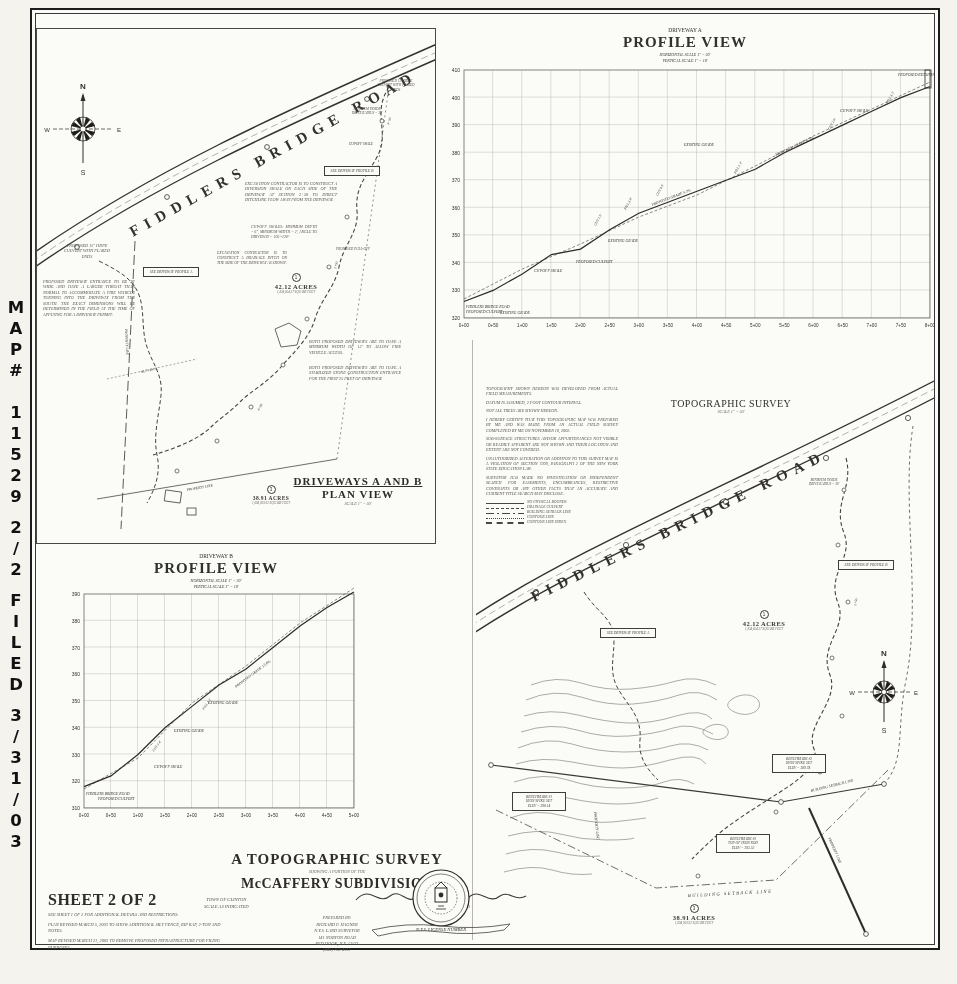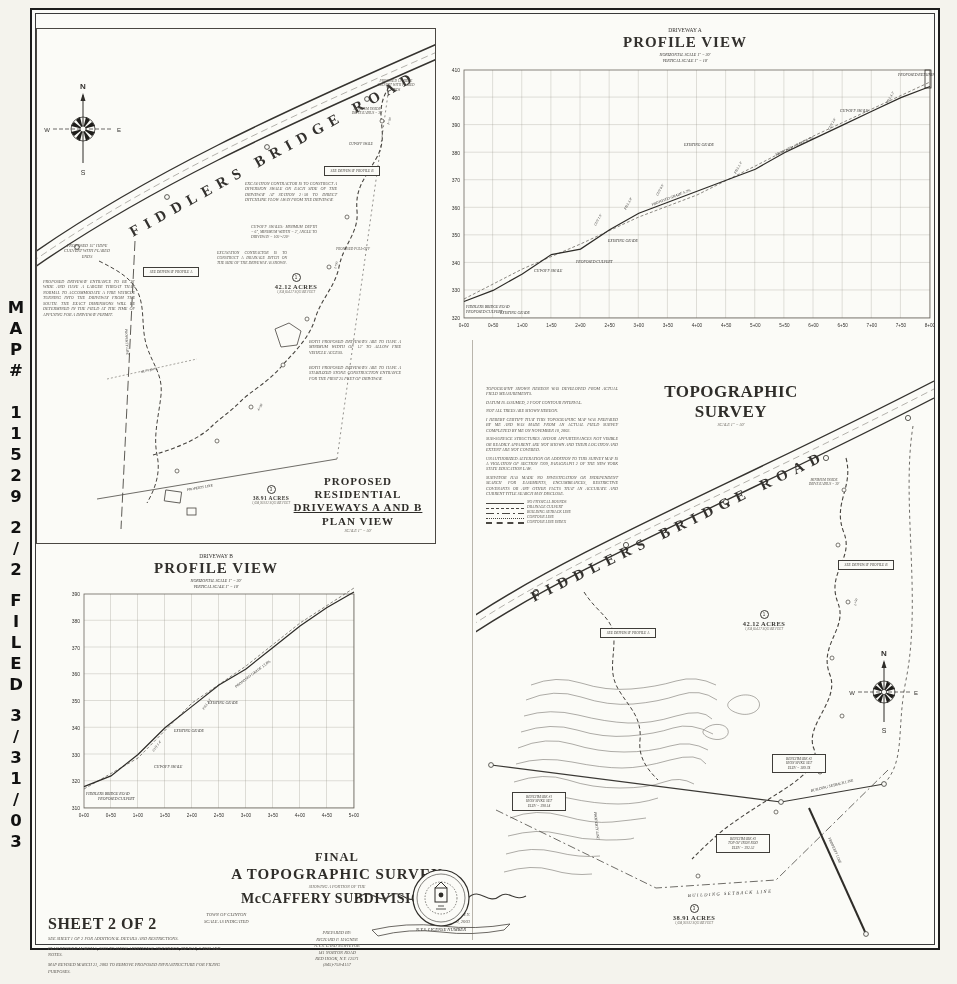--- a/index.html
+++ b/index.html
@@ -27,21 +27,21 @@
   .bn-sheet{left:392px;top:6px;letter-spacing:3px;}
   .bn-filed{left:556px;top:0px;}
   .tb{position:absolute;text-align:center;color:#2f2d29;}
   .tb .l1{font:bold 12.5px/1.2 "Liberation Serif",serif;letter-spacing:1px;}
   .tb .l2{font:bold 15px/1.25 "Liberation Serif",serif;letter-spacing:1px;}
   .tb .l3{font:italic 4.2px/1.6 "Liberation Serif",serif;color:#6a665f;}
   .tb .l4{font:bold 14px/1.3 "Liberation Serif",serif;letter-spacing:.5px;}
   .tb-cols{display:flex;justify-content:space-between;font:italic 4.6px/1.5 "Liberation Serif",serif;color:#56524c;margin-top:3px;padding:0 12px;}
   .tb-prep{font:italic 4.4px/1.45 "Liberation Serif",serif;color:#56524c;margin-top:5px;}
   .sheetblock{position:absolute;color:#2f2d29;}
-  .sheetblock .sh{font:bold 16px/1.2 "Liberation Serif",serif;letter-spacing:.5px;margin-top:24px;}
+  .sheetblock .sh{font:bold 16px/1.2 "Liberation Serif",serif;letter-spacing:.5px;}
   .sheetblock .nt{font:italic 4.4px/1.5 "Liberation Serif",serif;color:#55514b;margin-top:3px;width:175px;}
   .legend-row{display:flex;align-items:center;gap:3px;height:5px;}
   .legend-row .ls{width:38px;height:0;border-top:1px solid #4a4742;flex:none;}
   .ls-dash{border-top-style:dashed!important;}
   .ls-dot{border-top-style:dotted!important;}
   .ls-dashdot{border-top:none!important;height:1px!important;background:repeating-linear-gradient(90deg,#4a4742 0 8px,transparent 8px 11px,#4a4742 11px 13px,transparent 13px 16px);}
   .ls-bold{border-top-width:2px!important;}
   .legend-row .lt{font:italic 3.8px/1 "Liberation Serif",serif;color:#55514b;white-space:nowrap;}
   .divider-v{position:absolute;width:0;border-left:1px solid #b9b5ac;}
 </style>
@@ -155,21 +155,20 @@
         <div class="big">42.12 ACRES</div>
         <div class="sf">1,834,654.27 SQUARE FEET</div>
       </div>
       <div class="acres" style="left:198px;top:448px;width:72px;">
         <div><span class="num">3</span></div>
         <div class="big" style="font-size:5.5px;">38.91 ACRES</div>
         <div class="sf">1,694,959.92 SQUARE FEET</div>
       </div>
 
       <div class="tb" style="left:246px;top:446px;width:150px;">
-        <div class="l1" style="font-size:11px;">PROPOSED RESIDENTIAL</div>
         <div class="l1" style="font-size:11px;text-decoration:underline;">DRIVEWAYS A AND B</div>
         <div class="l1" style="font-size:11px;text-align:center;">PLAN VIEW</div>
         <div class="l3">SCALE 1" = 50'</div>
       </div>
     </div>
 
     <svg class="panel" style="left:404px;top:10px;" width="498" height="322" viewBox="0 0 498 322">
       <defs>
         <pattern id="gridA" width="29.125" height="27.556" patternUnits="userSpaceOnUse" x="28" y="50">
           <path d="M29.125,0 V27.556 M0,27.556 H29.125" fill="none" stroke="#8d897f" stroke-width=".55"></path>
@@ -285,21 +284,20 @@
         <text x="96" y="222" font-size="3.8">CUT-OFF SWALE</text>
         <text x="116" y="186" font-size="3.8">EXISTING GRADE</text>
         <text x="150" y="158" font-size="3.8">EXISTING GRADE</text>
         <text transform="translate(178,142) rotate(-37)" font-size="3.8">PROPOSED GRADE 13.8%</text>
         <text transform="translate(96,206) rotate(-55)" font-size="3.5">CUT 1.4'</text>
         <text transform="translate(146,164) rotate(-55)" font-size="3.5">FILL 2.1'</text>
       </g>
     </svg>
 
     <div class="tb" style="left:160px;top:840px;width:290px;">
-      <div class="l1">FINAL</div>
       <div class="l2">A TOPOGRAPHIC SURVEY</div>
       <div class="l3">SHOWING A PORTION OF THE</div>
       <div class="l4">McCAFFERY SUBDIVISION</div>
       <div class="tb-cols">
         <div>
           <div>TOWN OF CLINTON</div>
           <div>SCALE AS INDICATED</div>
         </div>
         <div style="text-align:right;">
           <div>DUTCHESS COUNTY, N.Y.</div>
@@ -421,21 +419,21 @@
           </g>
           <circle r="2.6" fill="#fbfbf7" stroke="#2f2d29" stroke-width=".8"></circle>
           <text x="0" y="-36" font-size="8" text-anchor="middle" font-weight="bold">N</text>
           <text x="0" y="41" font-size="7" text-anchor="middle">S</text>
           <text x="32" y="2.5" font-size="6" text-anchor="middle">E</text>
           <text x="-32" y="2.5" font-size="6" text-anchor="middle">W</text>
         </g>
       </svg>
 
       <div class="abs tb" style="left:170px;top:42px;width:170px;">
-        <div class="ser" style="font-size:17px;font-weight:bold;letter-spacing:.5px;">TOPOGRAPHIC SURVEY</div>
+        <div class="ser" style="font-size:10px;font-weight:normal;letter-spacing:.5px;margin-top:16px;">TOPOGRAPHIC SURVEY</div>
         <div class="l3">SCALE 1" = 50'</div>
       </div>
 
       <div class="abs" style="left:10px;top:46px;width:132px;">
         <div class="notep" style="position:static;margin-bottom:3px;">TOPOGRAPHY SHOWN HEREON WAS DEVELOPED FROM ACTUAL FIELD MEASUREMENTS.</div>
         <div class="notep" style="position:static;margin-bottom:3px;">DATUM IS ASSUMED, 2 FOOT CONTOUR INTERVAL.</div>
         <div class="notep" style="position:static;margin-bottom:3px;">NOT ALL TREES ARE SHOWN HEREON.</div>
         <div class="notep" style="position:static;margin-bottom:3px;">I HEREBY CERTIFY THAT THIS TOPOGRAPHIC MAP WAS PREPARED BY ME AND WAS MADE FROM AN ACTUAL FIELD SURVEY COMPLETED BY ME ON NOVEMBER 10, 2002.</div>
         <div class="notep" style="position:static;margin-bottom:3px;">SUB-SURFACE STRUCTURES AND/OR APPURTENANCES NOT VISIBLE OR READILY APPARENT ARE NOT SHOWN AND THEIR LOCATION AND EXTENT ARE NOT COVERED.</div>
         <div class="notep" style="position:static;margin-bottom:3px;">UNAUTHORIZED ALTERATION OR ADDITION TO THIS SURVEY MAP IS A VIOLATION OF SECTION 7209, PARAGRAPH 2 OF THE NEW YORK STATE EDUCATION LAW.</div>

